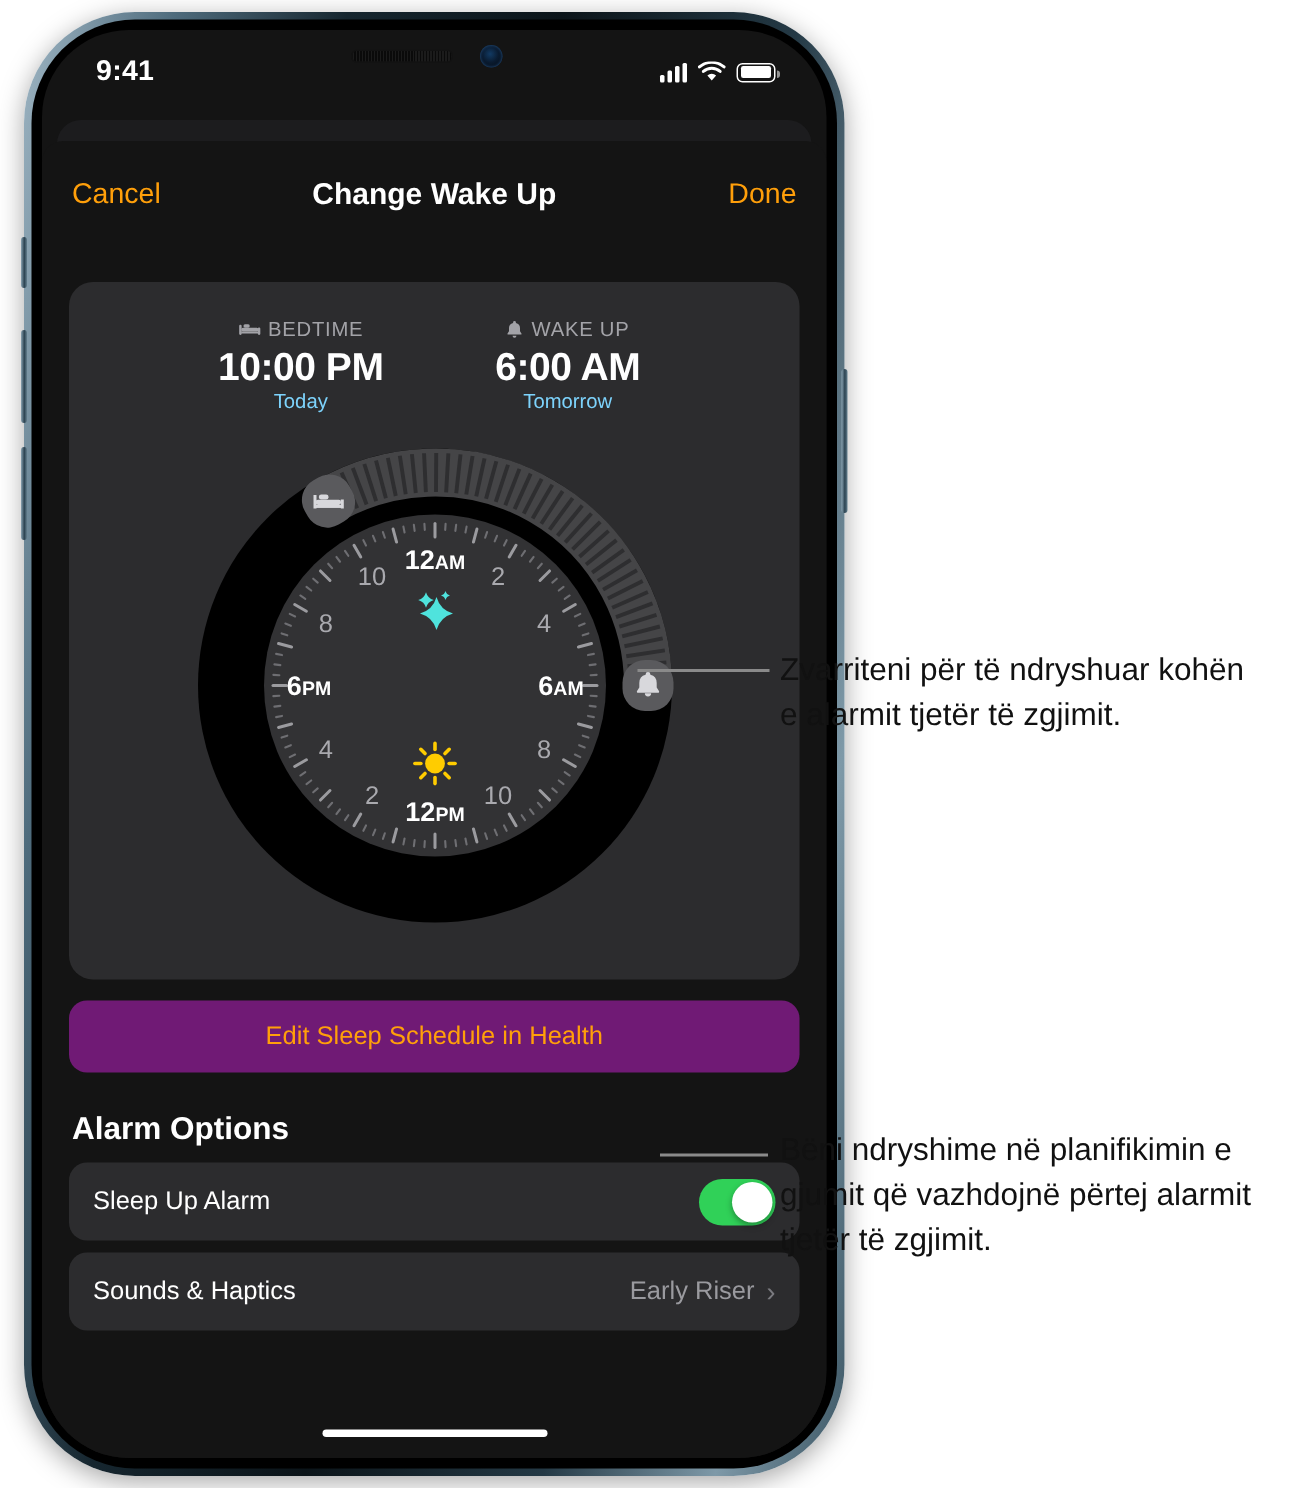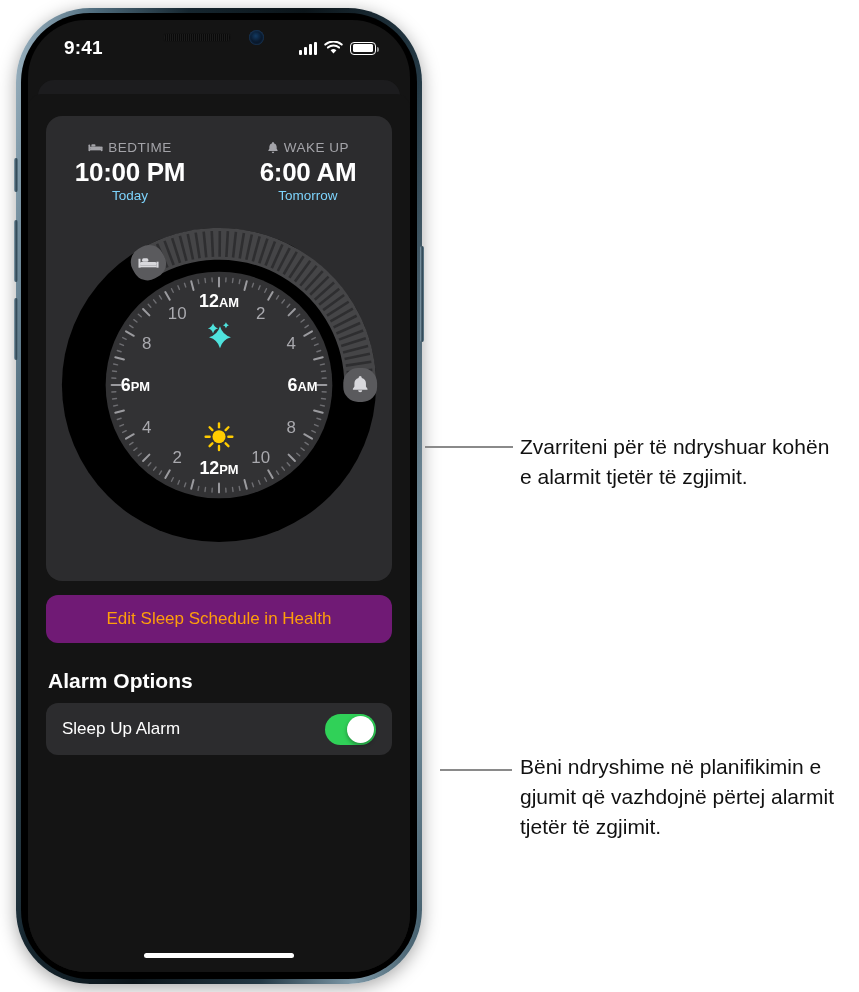--- a/index.html
+++ b/index.html
@@ -14,21 +14,21 @@
     overflow: hidden;
     font-family: "Liberation Sans", sans-serif;
     -webkit-font-smoothing: antialiased;
   }
 
   
   #device {
     position: absolute;
     left: 16px;
     top: 8px;
-    width: 406px;
+    width: 547px;
     height: 976px;
   }
   .bezel-outer {
     position: absolute;
     inset: 0;
     border-radius: 74px;
     background: linear-gradient(100deg,#9fb6c4 0%, #4e6b7c 14%, #16262f 30%, #0b1419 50%, #243945 72%, #7e99a8 88%, #3d5765 100%);
     box-shadow: 0 4px 18px rgba(0,0,0,.35);
   }
   .bezel-inner {
@@ -328,20 +328,26 @@
         <div class="battery">
             <span></span>
           </div>
       </div>
     </div>
 
     <div class="behind-card"></div>
 
     <div class="sheet">
 
+      <div class="navbar">
+        <button class="nav-btn">Cancel</button>
+        <div class="nav-spacer"></div>
+        <div class="nav-title">Change Wake Up</div>
+        <button class="nav-btn">Done</button>
+      </div>
 
       <div class="card">
 
         <div class="times">
           <div class="time-col">
             <div class="time-head">
               <span class="ic-bed">
                 <svg width="15" height="11" viewBox="0 0 20 14">
                   <rect x="0.6" y="3" width="2.2" height="9" rx="1" fill="#a3a3a8"></rect>
                   <rect x="17.2" y="5.5" width="2.2" height="6.5" rx="1" fill="#a3a3a8"></rect>
@@ -588,20 +594,25 @@
 
       <div class="section-title">Alarm Options</div>
 
       <div class="opt-row">
         <span class="grow">Sleep Up Alarm</span>
         <div class="switch">
           <div class="knob"></div>
         </div>
       </div>
 
+      <div class="opt-row">
+        <span class="grow">Sounds &amp; Haptics</span>
+        <span class="opt-value">Early Riser</span>
+        <span class="chev">›</span>
+      </div>
     </div>
 
     <div class="home-indicator"></div>
   </div>
 </div>
 
 <div class="leader" style="left:425px; top:446px; width:88px;"></div>
 <div class="callout" style="left:520px; top:432px; width:320px;">Zvarriteni për të ndryshuar kohën e alarmit tjetër të zgjimit.</div>
 
 <div class="leader" style="left:440px; top:769px; width:72px;"></div>

